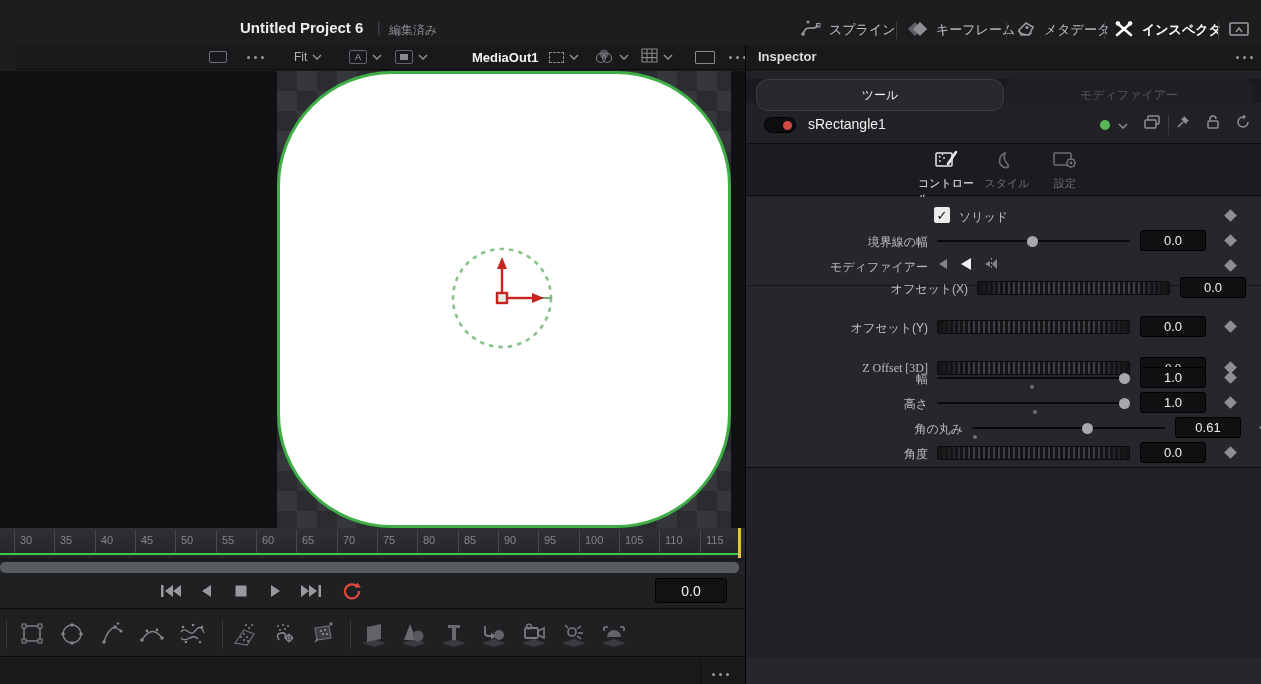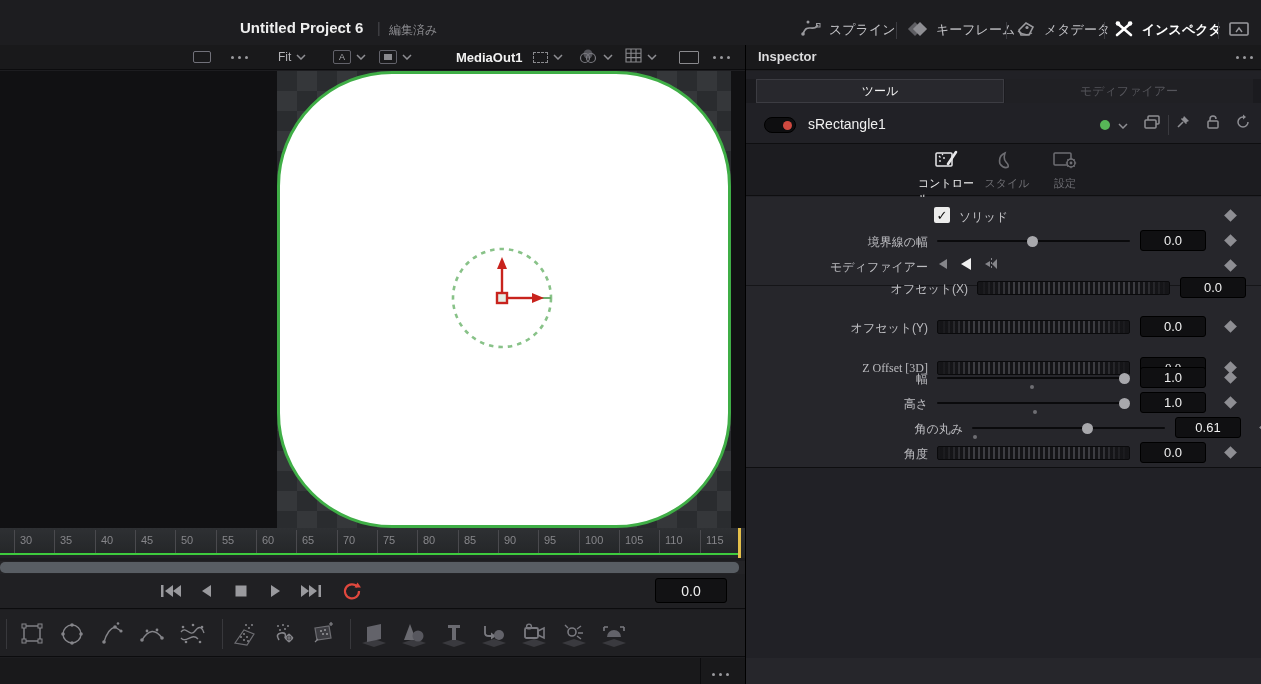--- a/index.html
+++ b/index.html
@@ -13,21 +13,21 @@
   #menubar .menus { position:absolute; left:8px; top:-6px; color:#8e8e93; font-size:12px; letter-spacing:1px; }
   #titlebar { left:0; top:14px; width:1261px; height:31px; background:#1d1d20; }
   .proj-title { left:240px; top:5px; color:#eeeeee; font-size:15px; font-weight:bold; }
   .proj-sep { left:377px; top:6px; color:#47474c; font-size:14px; }
   .proj-status { left:389px; top:8px; color:#8a8a8e; font-size:12px; }
   .tb-btn { position:absolute; top:3px; height:26px; display:flex; align-items:center; gap:7px; color:#c2c2c6; font-size:13px; cursor:default; }
   .tb-btn.active { color:#ffffff; font-weight:bold; }
   .tb-vsep { position:absolute; top:8px; width:1px; height:17px; background:#3a3a3f; }
 
   
-  #viewbar { left:0; top:45px; width:745px; height:25px; background:#19191b; border-bottom:1px solid #0c0c0e; }
+  #viewbar { left:16px; top:45px; width:745px; height:25px; background:#19191b; border-bottom:1px solid #0c0c0e; }
   #insp-bar { left:746px; top:45px; width:515px; height:25px; background:#19191b; border-bottom:1px solid #0c0c0e; }
   .vb-item { position:absolute; top:0; height:24px; display:flex; align-items:center; gap:5px; color:#b4b4b8; font-size:12px; }
   .dots { display:flex; gap:4px; }
   .dots i { width:3px; height:3px; border-radius:50%; background:#9a9a9e; }
   .chev { display:block; }
   .mini-rect { width:18px; height:12px; border:1px solid #71717a; border-radius:2px; }
   .mini-rect2 { width:20px; height:13px; border:1px solid #8a8a8e; border-radius:1px; }
   .box-btn { width:18px; height:14px; border:1px solid #62626a; border-radius:2px; color:#a8a8ac; font-size:9px; display:flex; align-items:center; justify-content:center; }
   .box-btn .inner { width:8px; height:6px; background:#8a8a8e; }
   .dash-box { width:15px; height:11px; border:1px dashed #8a8a8e; }
@@ -66,21 +66,21 @@
   .tool-sep { position:absolute; top:9px; width:1px; height:30px; background:#38383c; }
   #bottomstrip { left:0; top:658px; width:745px; height:26px; background:#19191b; }
   #bottomstrip .sep { position:absolute; top:0; width:1px; height:26px; background:#0c0c0e; }
   #below-insp { left:746px; top:658px; width:515px; height:26px; background:#26262b; }
 
   
   #inspector { left:746px; top:71px; width:515px; height:587px; background:#212126; }
   #panel-vsep { left:745px; top:45px; width:1px; height:639px; background:#000; }
   .insp-title { left:12px; top:4px; color:#dcdcde; font-size:13px; font-weight:bold; position:absolute; }
   .tabrow { position:absolute; left:0; top:8px; width:515px; height:24px; background:#1b1b1f; }
-  .tab { position:absolute; top:0; height:24px; display:flex; align-items:center; justify-content:center; font-size:12px; }
+  .tab { position:absolute; top:0; height:32px; display:flex; align-items:center; justify-content:center; font-size:12px;border-radius:12px; }
   .tab.active { background:#28282d; border:1px solid #3c3c42; color:#f2f2f2; }
   .tab.inactive { background:#202024; color:#55555b; }
   .noderow { position:absolute; left:0; top:38px; width:515px; height:34px; }
   .toggle { position:absolute; left:18px; top:8px; width:32px; height:16px; background:#0e0e10; border-radius:8px; border:1px solid #000; }
   .toggle .dot { position:absolute; right:3px; top:2.5px; width:9px; height:9px; border-radius:50%; background:#cf4940; }
   .nodename { position:absolute; left:62px; top:7px; color:#f0f0f0; font-size:14px; }
   .status-dot { position:absolute; left:354px; top:11px; width:10px; height:10px; border-radius:50%; background:#57b757; }
   .node-icons { position:absolute; right:10px; top:5px; display:flex; align-items:center; gap:14px; }
   .nr-vsep { position:absolute; left:422px; top:6px; width:1px; height:20px; background:#3a3a3f; }
   .insp-divider { position:absolute; left:0; width:515px; height:1px; background:#0e0e10; }

